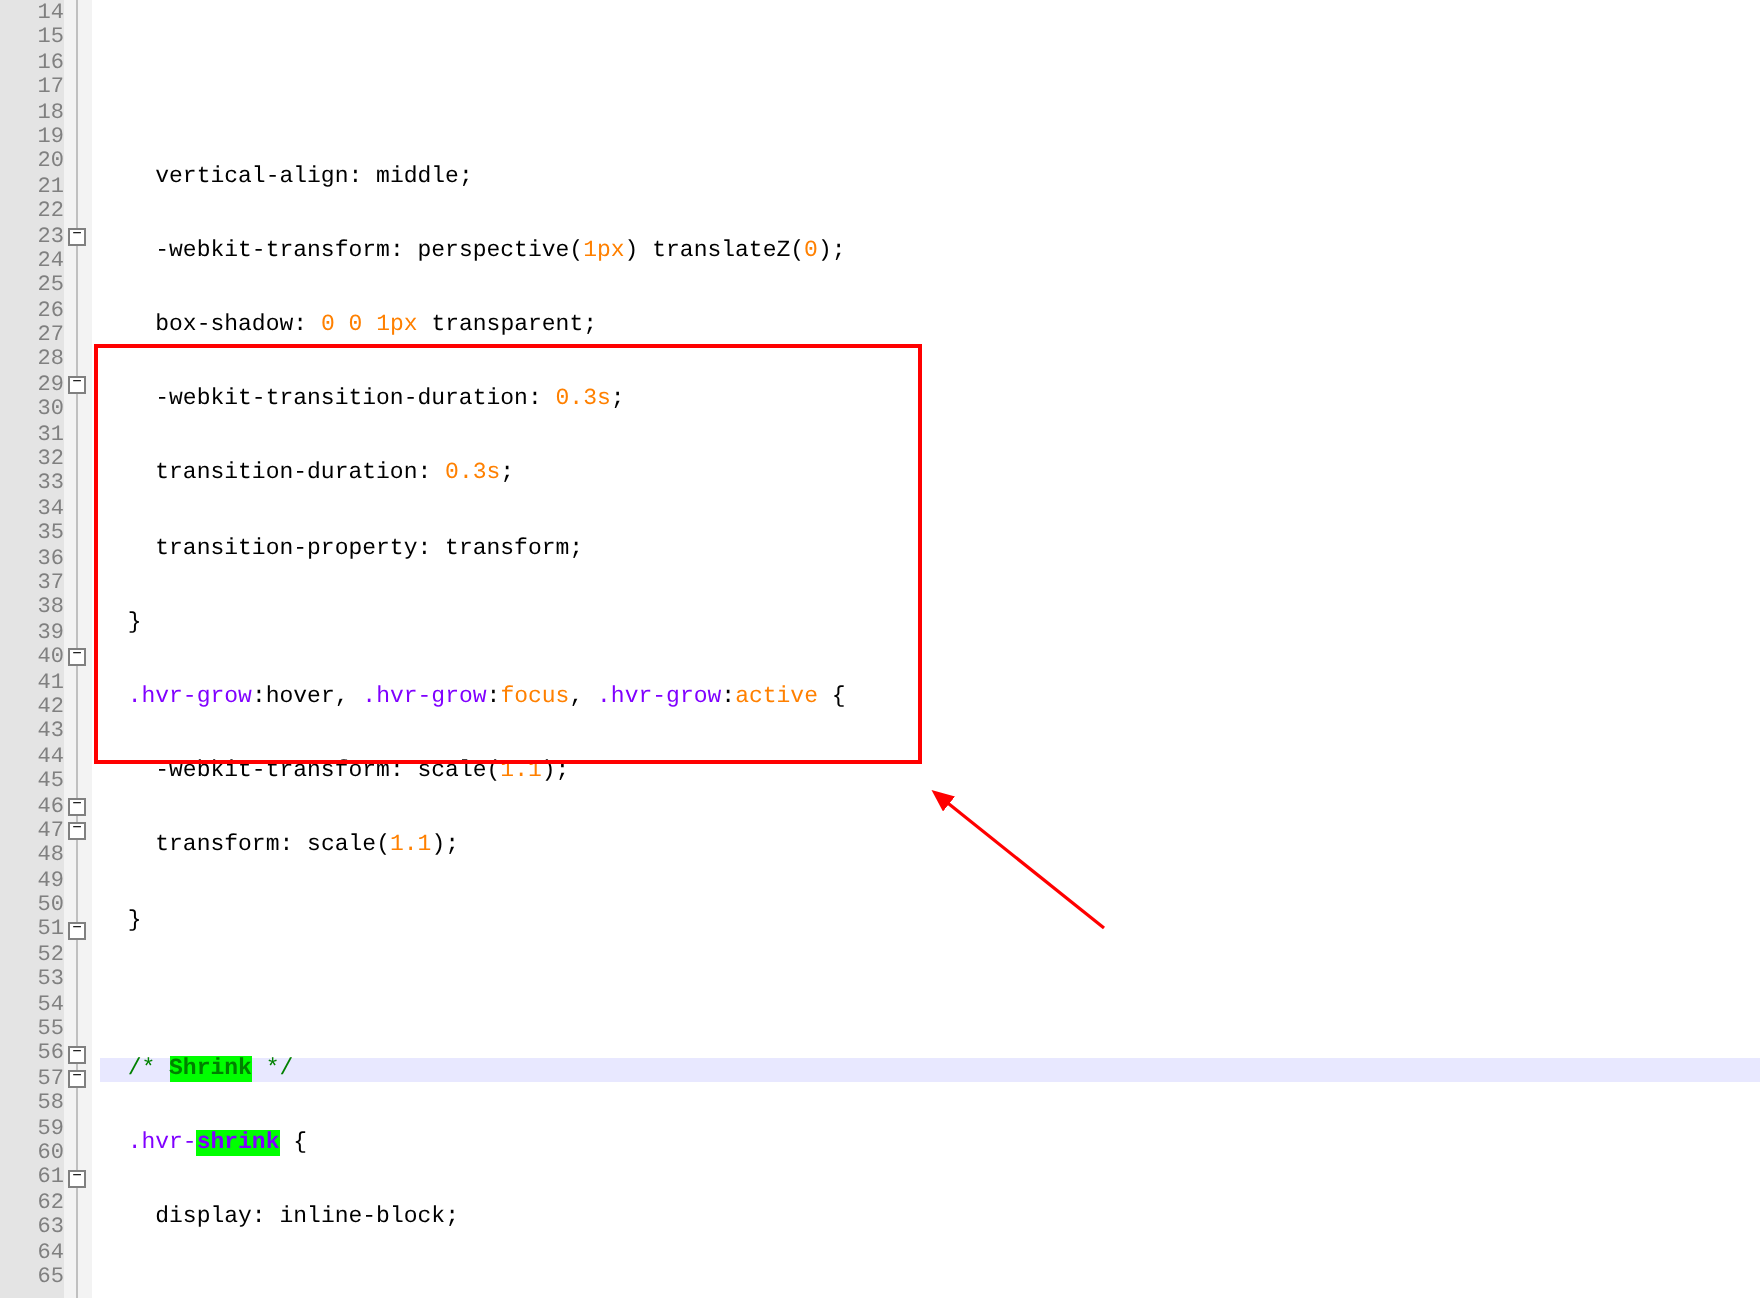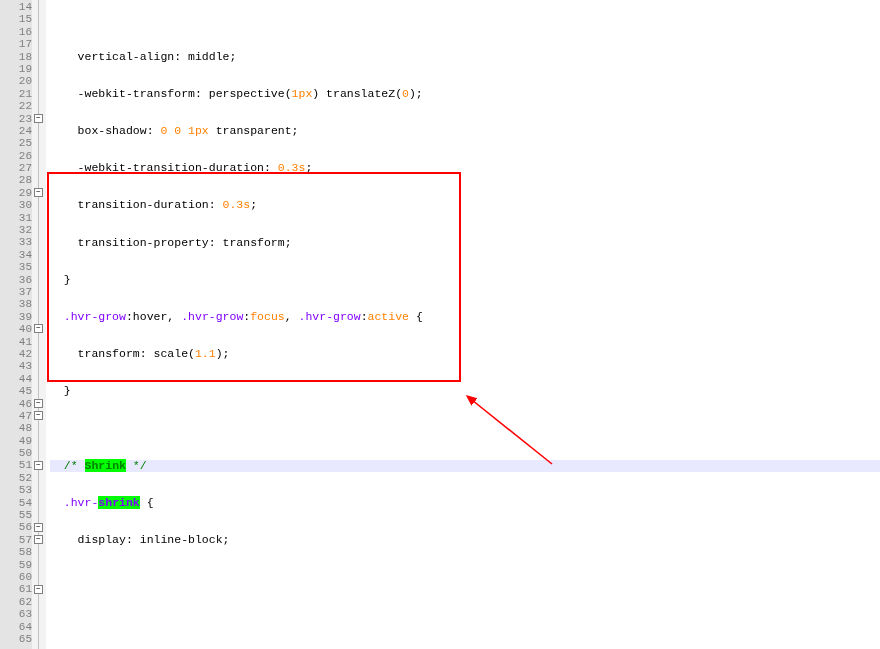--- a/index.html
+++ b/index.html
@@ -56,20 +56,21 @@
     font-size: 8px;
     line-height: 6px;
     text-align: center;
   }
   .code {
     flex: 1;
     padding-left: 4px;
     white-space: pre;
     padding-top: 1px;
     position: relative;
+    margin-top: 32px;
   }
   .code .row {
     height: 12.4px;
   }
   .code .row.hl {
     background: #e8e8ff;
   }
   .sel   { color: #8000ff; }       
   .prop  { color: #000000; }       
   .val   { color: #000000; }       
@@ -163,20 +164,21 @@
 
     
     <div class="row">    <span class="prop">vertical-align</span>: <span class="val">middle</span>;</div>
     <div class="row">    <span class="prop">-webkit-transform</span>: <span class="val">perspective</span>(<span class="num">1px</span>) <span class="val">translateZ</span>(<span class="num">0</span>);</div>
     <div class="row">    <span class="prop">box-shadow</span>: <span class="num">0</span> <span class="num">0</span> <span class="num">1px</span> <span class="val">transparent</span>;</div>
     <div class="row">    <span class="prop">-webkit-transition-duration</span>: <span class="num">0.3s</span>;</div>
     <div class="row">    <span class="prop">transition-duration</span>: <span class="num">0.3s</span>;</div>
     <div class="row">    <span class="prop">transition-property</span>: <span class="val">transform</span>;</div>
     <div class="row">  <span>}</span></div>
     <div class="row">  <span class="sel">.hvr-grow</span>:<span class="val">hover</span>, <span class="sel">.hvr-grow</span>:<span class="num">focus</span>, <span class="sel">.hvr-grow</span>:<span class="num">active</span> <span>{</span></div>
+    <div class="row">    <span class="prop">-webkit-transform</span>: <span class="val">scale</span>(<span class="num">1.1</span>);</div>
     <div class="row">    <span class="prop">transform</span>: <span class="val">scale</span>(<span class="num">1.1</span>);</div>
     <div class="row">  <span>}</span></div>
     <div class="row"><span></span></div>
     <div class="row hl">  <span class="cmt"><span>/* </span><span class="mark">Shrink</span><span> */</span></span></div>
     <div class="row">  <span class="sel"><span>.hvr-</span><span class="mark">shrink</span></span><span> {</span></div>
     <div class="row">    <span class="prop">display</span>: <span class="val">inline-block</span>;</div>
     
     
     
     

